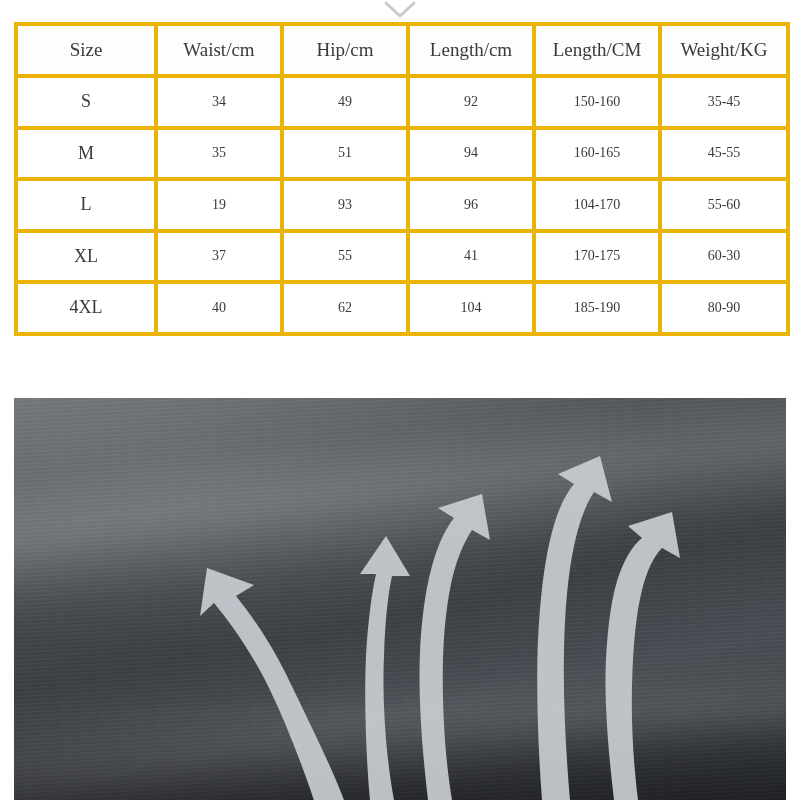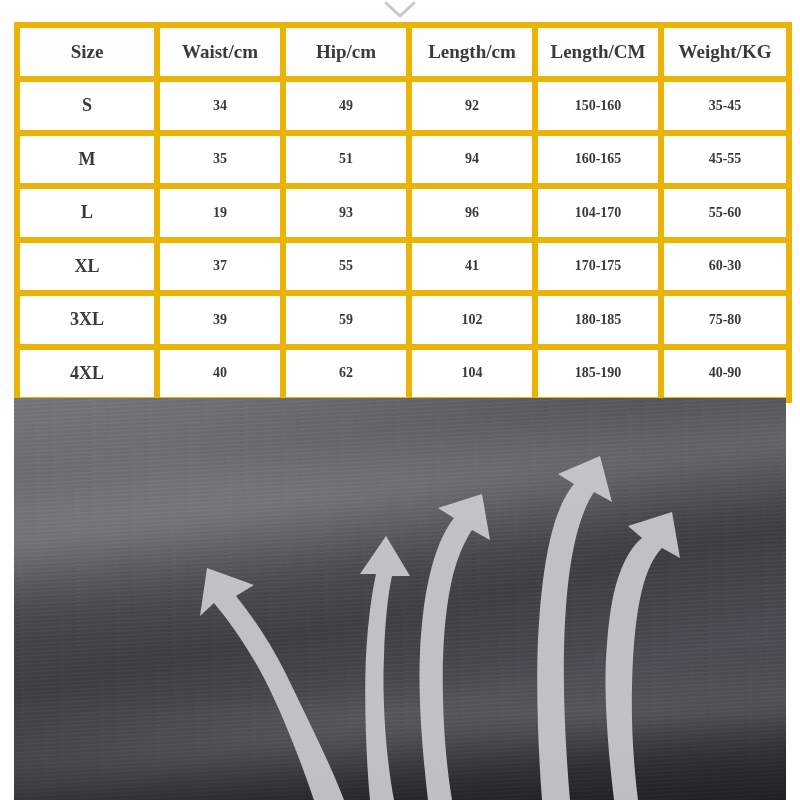--- a/index.html
+++ b/index.html
@@ -44,24 +44,24 @@
     left: 14px;
     width: 772px;
   }
   table.size-table {
     border-collapse: collapse;
     width: 772px;
     table-layout: fixed;
   }
   table.size-table td,
   table.size-table th {
-    border: 6px solid #eab308;
+    border: 4px solid #eab308;
     text-align: center;
     vertical-align: middle;
-    font-weight: bold;
+    font-weight: normal;
     color: #3a3a3a;
     background: #ffffff;
   }
   table.size-table thead th {
     height: 46px;
     font-size: 19px;
     background: #fdfdfd;
   }
   table.size-table tbody td {
     height: 45.5px;
@@ -202,34 +202,26 @@
         </tr>
         <tr>
           <td class="sizecol">XL</td>
           <td>37</td>
           <td>55</td>
           <td>41</td>
           <td>170-175</td>
           <td>60-30</td>
         </tr>
         <tr>
-          <td class="sizecol">3XL</td>
-          <td>39</td>
-          <td>59</td>
-          <td>102</td>
-          <td>180-185</td>
-          <td>75-80</td>
-        </tr>
-        <tr>
           <td class="sizecol">4XL</td>
           <td>40</td>
           <td>62</td>
           <td>104</td>
           <td>185-190</td>
-          <td>40-90</td>
+          <td>80-90</td>
         </tr>
       </tbody>
     </table>
   </div>
 
   <div class="photo">
     <div class="bg"></div>
     <div class="streaks"></div>
     <div class="sheen"></div>
     <div class="sheen2"></div>

